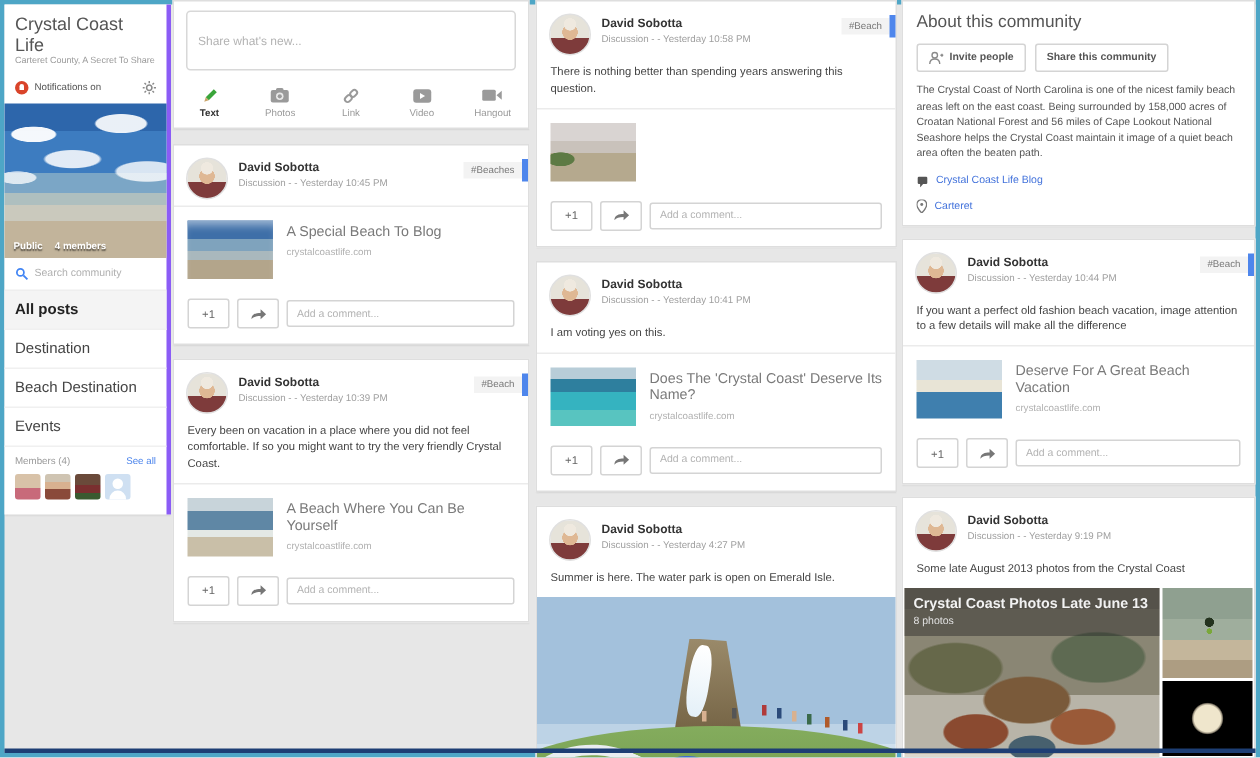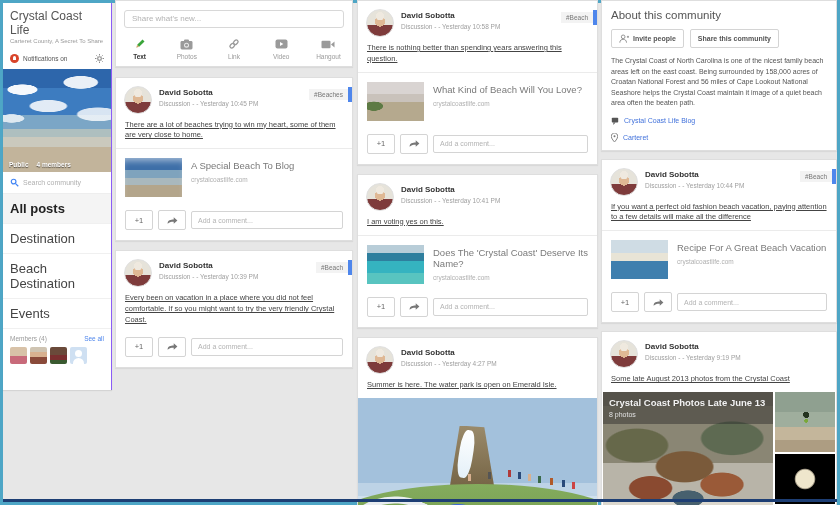--- a/index.html
+++ b/index.html
@@ -6,40 +6,40 @@
   body{font-family:"Liberation Sans",sans-serif;}
   #app{position:relative;width:840px;height:505px;background:#e7e7e7;overflow:hidden;
        box-shadow:inset 0 0 0 3px #4ea6c6;}
   .frame-navy{position:absolute;left:3px;right:3px;bottom:3px;height:3px;background:#1d3e74;z-index:60;}
 
   
   .card{background:#fff;border:1px solid #dedede;box-shadow:0 1px 1px rgba(0,0,0,.06);position:relative;}
 
   
   #sidebar{position:absolute;left:3px;top:3px;width:108px;}
-  .sb-card{background:#fff;border-right:1px solid #8b5cf6;box-shadow:0 1px 1px rgba(0,0,0,.08);padding-bottom:22px;}
+  .sb-card{background:#fff;border-right:3px solid #8b5cf6;box-shadow:0 1px 1px rgba(0,0,0,.08);padding-bottom:6px;}
   .sb-title{font-size:12px;color:#555;padding:6px 7px 1px;}
   .sb-sub{font-size:6px;color:#9a9a9a;padding:0 7px 6px;}
   .sb-notif{display:flex;align-items:center;gap:4px;padding:4px 7px 6px;}
   .bell{width:9px;height:9px;border-radius:50%;background:radial-gradient(circle at 40% 40%,#f07a5a 0 35%,#d93h 0);background-color:#d9442a;position:relative;}
   .bell:after{content:"";position:absolute;left:3px;top:2px;width:3px;height:4px;background:#fff;border-radius:2px 2px 0 0;}
   .sb-notif-label{font-size:6.5px;color:#555;flex:1;}
   .gear{width:9px;height:9px;}
   .cover{height:103px;position:relative;background:
     radial-gradient(ellipse 26px 9px at 18% 20%, rgba(255,255,255,.95) 0 55%, transparent 60%),
     radial-gradient(ellipse 30px 11px at 72% 13%, rgba(255,255,255,.9) 0 55%, transparent 60%),
     radial-gradient(ellipse 34px 11px at 42% 36%, rgba(255,255,255,.85) 0 52%, transparent 58%),
     radial-gradient(ellipse 40px 13px at 88% 44%, rgba(255,255,255,.8) 0 50%, transparent 55%),
     radial-gradient(ellipse 24px 8px at 8% 48%, rgba(255,255,255,.75) 0 50%, transparent 55%),
     linear-gradient(180deg,#2d66ab 0 18%,#3d7cc0 18% 45%,#7ba6c6 45% 58%,#aebfbf 58% 66%,#cac9bd 66% 76%,#c2b49b 76% 100%);}
   .cover-meta{position:absolute;left:0;right:0;bottom:4px;display:flex;gap:8px;padding:0 6px;}
   .cover-meta span{font-size:6.5px;color:#fff;text-shadow:0 1px 1px rgba(0,0,0,.6);font-weight:bold;}
   .sb-search{display:flex;align-items:center;gap:4px;padding:6px 7px;border-bottom:1px solid #eee;}
   .sb-search-ph{font-size:7px;color:#b0b0b0;}
-  .sb-nav-item{font-size:13px;color:#444;padding:7px 7px;border-bottom:1px solid #f0f0f0;cursor:pointer;}
+  .sb-nav-item{font-size:10px;color:#444;padding:7px 7px;border-bottom:1px solid #f0f0f0;cursor:pointer;}
   .sb-nav-item.sel{background:#f4f4f4;font-weight:bold;color:#222;}
   .sb-members{display:flex;justify-content:space-between;align-items:center;padding:6px 7px 3px;}
   .sb-members-label{font-size:6.5px;color:#9a9a9a;}
   .sb-see-all{font-size:6.5px;color:#4e86ec;}
   .sb-avatars{display:flex;gap:3px;padding:2px 7px 4px;}
   .m-av{width:17px;height:17px;border-radius:2px;}
   .m-av1{background:linear-gradient(180deg,#d8c2a8 0 55%,#c86a7a 55%);}
   .m-av2{background:linear-gradient(180deg,#cfc4b2 0 30%,#d8b190 30% 60%,#8a4a3a 60%);}
   .m-av3{background:linear-gradient(180deg,#6a4a3a 0 45%,#7a2f2f 45% 75%,#3a5a30 75%);}
   .m-av4{background:#cfe0f2;position:relative;}
@@ -47,42 +47,42 @@
   .m-av4:after{content:"";position:absolute;left:3px;bottom:0;width:11px;height:6px;border-radius:6px 6px 0 0;background:#fff;}
 
   
   .col{position:absolute;top:0;}
   #col1{left:115px;width:238px;}
   #col2{left:357px;width:241px;}
   #col3{left:601px;width:236px;}
 
   
   .composer{padding:6px 8px 0;}
-  .composer-input{height:18px;border:1px solid #d8d8d8;border-radius:3px;width:100%;box-sizing:border-box;
+  .composer-input{height:40px;border:1px solid #d8d8d8;border-radius:3px;width:100%;box-sizing:border-box;
     font-size:8px;color:#777;padding:0 7px;outline:none;font-family:inherit;}
   .composer-tabs{display:flex;margin-top:6px;border-top:0;padding:4px 0 6px;}
   .ctab{flex:1;text-align:center;cursor:pointer;}
   .ctab .ic{height:13px;display:flex;align-items:center;justify-content:center;}
   .ctab .lbl{font-size:6.5px;color:#9a9a9a;margin-top:2px;}
   .ctab.active .lbl{color:#333;font-weight:bold;}
 
   
   .post{margin-bottom:9px;}
   .post-head{display:flex;padding:8px 8px 4px;position:relative;}
   .avatar{width:26px;height:26px;border-radius:50%;flex:none;margin-right:7px;border:1px solid #e0e0e0;
     background:
       radial-gradient(circle at 50% 24%, #efe9df 0 17%, transparent 18%),
       radial-gradient(circle at 50% 44%, #dfb894 0 26%, transparent 27%),
       linear-gradient(180deg,#e6e3da 0 58%, #7e3b3b 58% 100%);}
   .ph-name{font-size:8px;font-weight:bold;color:#333;padding-top:2px;cursor:pointer;}
   .ph-meta{font-size:6.5px;color:#9e9e9e;margin-top:3px;}
   .badge-wrap{position:absolute;right:0;top:9px;display:flex;align-items:center;}
   .badge{font-size:6.5px;color:#777;background:#f3f3f3;padding:2px 5px;cursor:pointer;}
   .badge-bar{width:4px;height:15px;background:#4e86ec;}
-  .post-body{font-size:7.5px;color:#444;line-height:1.45;padding:2px 9px 7px;text-decoration:underline;}
+  .post-body{font-size:7.5px;color:#444;line-height:1.45;padding:2px 9px 7px;}
   .attach{border-top:1px solid #ebebeb;display:flex;padding:9px 9px 9px;gap:9px;cursor:pointer;}
   .thumb{width:57px;height:39px;flex:none;}
   .attach-title{font-size:9.5px;color:#7a7a7a;padding-top:2px;}
   .attach-src{font-size:6.5px;color:#b0b0b0;margin-top:5px;}
   .actions{display:flex;gap:5px;padding:4px 9px 10px;align-items:center;}
   .btn{border:1px solid #d4d4d4;background:#fff;border-radius:2px;height:18px;min-width:26px;
        display:flex;align-items:center;justify-content:center;font-size:7.5px;color:#666;cursor:pointer;}
   .comment-input{flex:1;height:18px;border:1px solid #d4d4d4;border-radius:2px;font-size:7px;color:#666;
        padding:0 6px;outline:none;box-sizing:border-box;font-family:inherit;background:#fff;}
   .comment-input::placeholder,.composer-input::placeholder{color:#b3b3b3;}
@@ -268,21 +268,20 @@
         <div class="avatar"></div>
         <div>
           <div class="ph-name">David Sobotta</div>
           <div class="ph-meta">Discussion  -  -  Yesterday 10:45 PM</div>
         </div>
         <div class="badge-wrap">
           <span class="badge">#Beaches</span>
           <span class="badge-bar"></span>
         </div>
       </div>
-      <div class="post-body">There are a lot of beaches trying to win my heart, some of them are very close to home.</div>
       <div class="attach">
         <div class="thumb t1"></div>
         <div>
           <div class="attach-title">A Special Beach To Blog</div>
           <div class="attach-src">crystalcoastlife.com</div>
         </div>
       </div>
       <div class="actions">
         <div class="btn">+1</div>
         <div class="btn">
@@ -300,20 +299,27 @@
         <div>
           <div class="ph-name">David Sobotta</div>
           <div class="ph-meta">Discussion  -  -  Yesterday 10:39 PM</div>
         </div>
         <div class="badge-wrap">
           <span class="badge">#Beach</span>
           <span class="badge-bar"></span>
         </div>
       </div>
       <div class="post-body">Every been on vacation in a place where you did not feel comfortable.  If so you might want to try the very friendly Crystal Coast.</div>
+      <div class="attach">
+        <div class="thumb t2"></div>
+        <div>
+          <div class="attach-title">A Beach Where You Can Be Yourself</div>
+          <div class="attach-src">crystalcoastlife.com</div>
+        </div>
+      </div>
       <div class="actions">
         <div class="btn">+1</div>
         <div class="btn">
           <svg width="11" height="9" viewBox="0 0 18 13">
             <path d="M1,12 C1,6 6,5 11,5 L11,1 L17,6.5 L11,12 L11,8.5 C6,8.5 3,9.5 1,12 Z" fill="#777"></path>
             </svg>
         </div>
         <input class="comment-input" placeholder="Add a comment..." style="">
       </div>
     </div>
@@ -329,24 +335,20 @@
           <div class="ph-meta">Discussion  -  -  Yesterday 10:58 PM</div>
         </div>
         <div class="badge-wrap">
           <span class="badge">#Beach</span>
           <span class="badge-bar"></span>
         </div>
       </div>
       <div class="post-body">There is nothing better than spending years answering this question.</div>
       <div class="attach">
         <div class="thumb t3"></div>
-        <div>
-          <div class="attach-title">What Kind of Beach Will You Love?</div>
-          <div class="attach-src">crystalcoastlife.com</div>
-        </div>
       </div>
       <div class="actions">
         <div class="btn">+1</div>
         <div class="btn">
           <svg width="11" height="9" viewBox="0 0 18 13">
             <path d="M1,12 C1,6 6,5 11,5 L11,1 L17,6.5 L11,12 L11,8.5 C6,8.5 3,9.5 1,12 Z" fill="#777"></path>
             </svg>
         </div>
         <input class="comment-input" placeholder="Add a comment..." style="">
       </div>
@@ -445,25 +447,25 @@
         <div class="avatar"></div>
         <div>
           <div class="ph-name">David Sobotta</div>
           <div class="ph-meta">Discussion  -  -  Yesterday 10:44 PM</div>
         </div>
         <div class="badge-wrap">
           <span class="badge">#Beach</span>
           <span class="badge-bar"></span>
         </div>
       </div>
-      <div class="post-body">If you want a perfect old fashion beach vacation, paying attention to a few details will make all the difference</div>
+      <div class="post-body">If you want a perfect old fashion beach vacation, image attention to a few details will make all the difference</div>
       <div class="attach">
         <div class="thumb t5"></div>
         <div>
-          <div class="attach-title">Recipe For A Great Beach Vacation</div>
+          <div class="attach-title">Deserve For A Great Beach Vacation</div>
           <div class="attach-src">crystalcoastlife.com</div>
         </div>
       </div>
       <div class="actions">
         <div class="btn">+1</div>
         <div class="btn">
           <svg width="11" height="9" viewBox="0 0 18 13">
             <path d="M1,12 C1,6 6,5 11,5 L11,1 L17,6.5 L11,12 L11,8.5 C6,8.5 3,9.5 1,12 Z" fill="#777"></path>
             </svg>
         </div>

